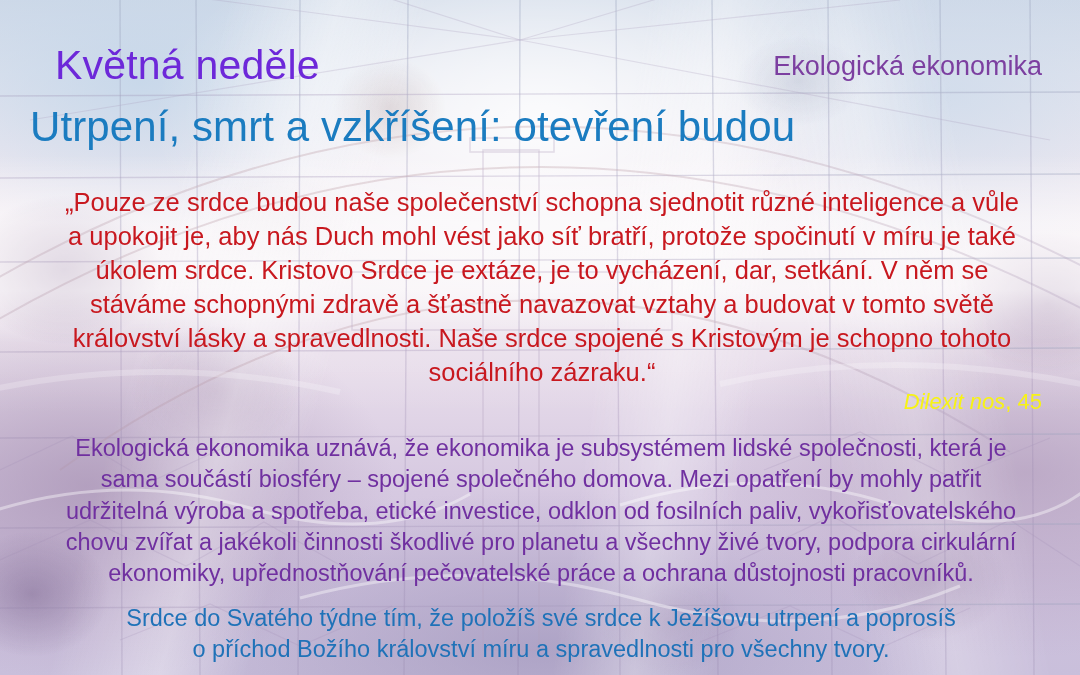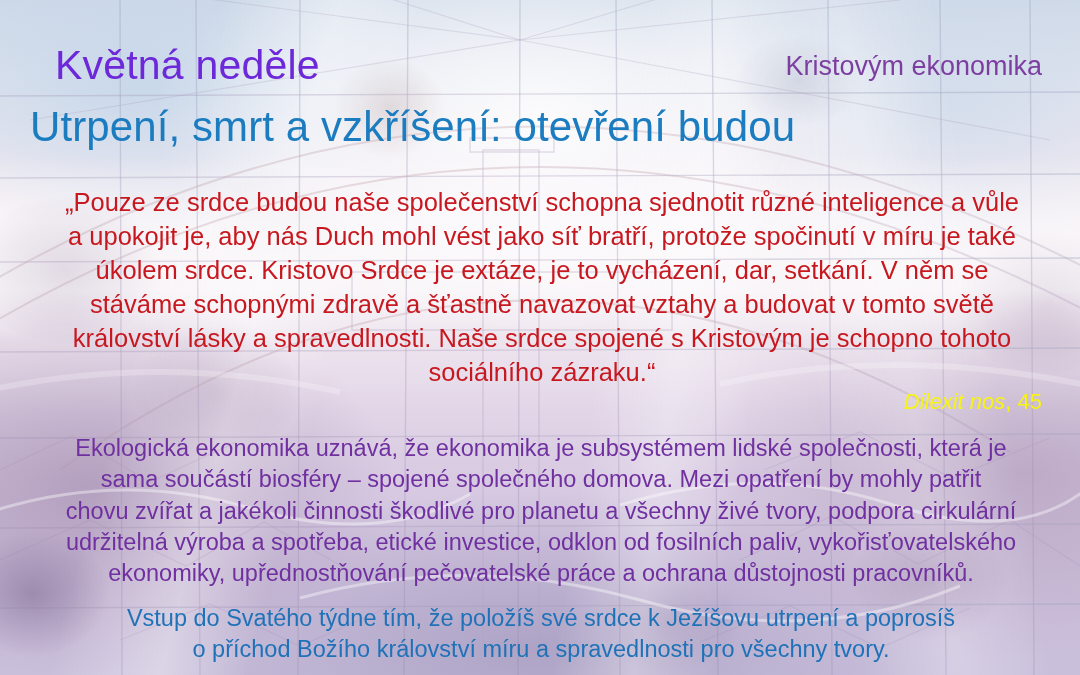--- a/index.html
+++ b/index.html
@@ -244,21 +244,21 @@
       </g>
       <g stroke="#ffffff" stroke-opacity="0.30" fill="none" stroke-width="6">
         <path d="M -20 392 Q 160 352 340 392"></path>
         <path d="M 720 384 Q 900 344 1100 388"></path>
       </g>
     </svg>
   </div>
 
   <div class="content">
 
-    <div class="topic-purple">Kristovým ekonomika</div>
+    <div class="topic-purple">Ekologická ekonomika</div>
 
     <div class="title-red">Květná neděle</div>
 
     <div class="title-blue">Utrpení, smrt a vzkříšení: otevření budou</div>
 
     <div class="quote-block">
       <span class="nowrap-line">„Pouze ze srdce budou naše společenství schopna sjednotit různé inteligence a vůle</span>
       <span class="nowrap-line">a upokojit je, aby nás Duch mohl vést jako síť bratří, protože spočinutí v míru je také</span>
       <span class="nowrap-line">úkolem srdce. Kristovo Srdce je extáze, je to vycházení, dar, setkání. V něm se</span>
       <span class="nowrap-line">stáváme schopnými zdravě a šťastně navazovat vztahy a budovat v tomto světě</span>
@@ -266,24 +266,24 @@
       <span class="nowrap-line">sociálního zázraku.“</span>
     </div>
 
     <div class="citation">
       <span class="work">Dilexit nos</span><span>, 45</span>
     </div>
 
     <div class="body-purple">
       <span class="nowrap-line">Ekologická ekonomika uznává, že ekonomika je subsystémem lidské společnosti, která je</span>
       <span class="nowrap-line">sama součástí biosféry – spojené společného domova. Mezi opatření by mohly patřit</span>
+      <span class="nowrap-line">udržitelná výroba a spotřeba, etické investice, odklon od fosilních paliv, vykořisťovatelského</span>
       <span class="nowrap-line">chovu zvířat a jakékoli činnosti škodlivé pro planetu a všechny živé tvory, podpora cirkulární</span>
-      <span class="nowrap-line">udržitelná výroba a spotřeba, etické investice, odklon od fosilních paliv, vykořisťovatelského</span>
       <span class="nowrap-line">ekonomiky, upřednostňování pečovatelské práce a ochrana důstojnosti pracovníků.</span>
     </div>
 
     <div class="body-blue">
-      <span class="nowrap-line">Vstup do Svatého týdne tím, že položíš své srdce k Ježíšovu utrpení a poprosíš</span>
+      <span class="nowrap-line">Srdce do Svatého týdne tím, že položíš své srdce k Ježíšovu utrpení a poprosíš</span>
       <span class="nowrap-line">o příchod Božího království míru a spravedlnosti pro všechny tvory.</span>
     </div>
 
   </div>
 </div>
 
 </body></html>

